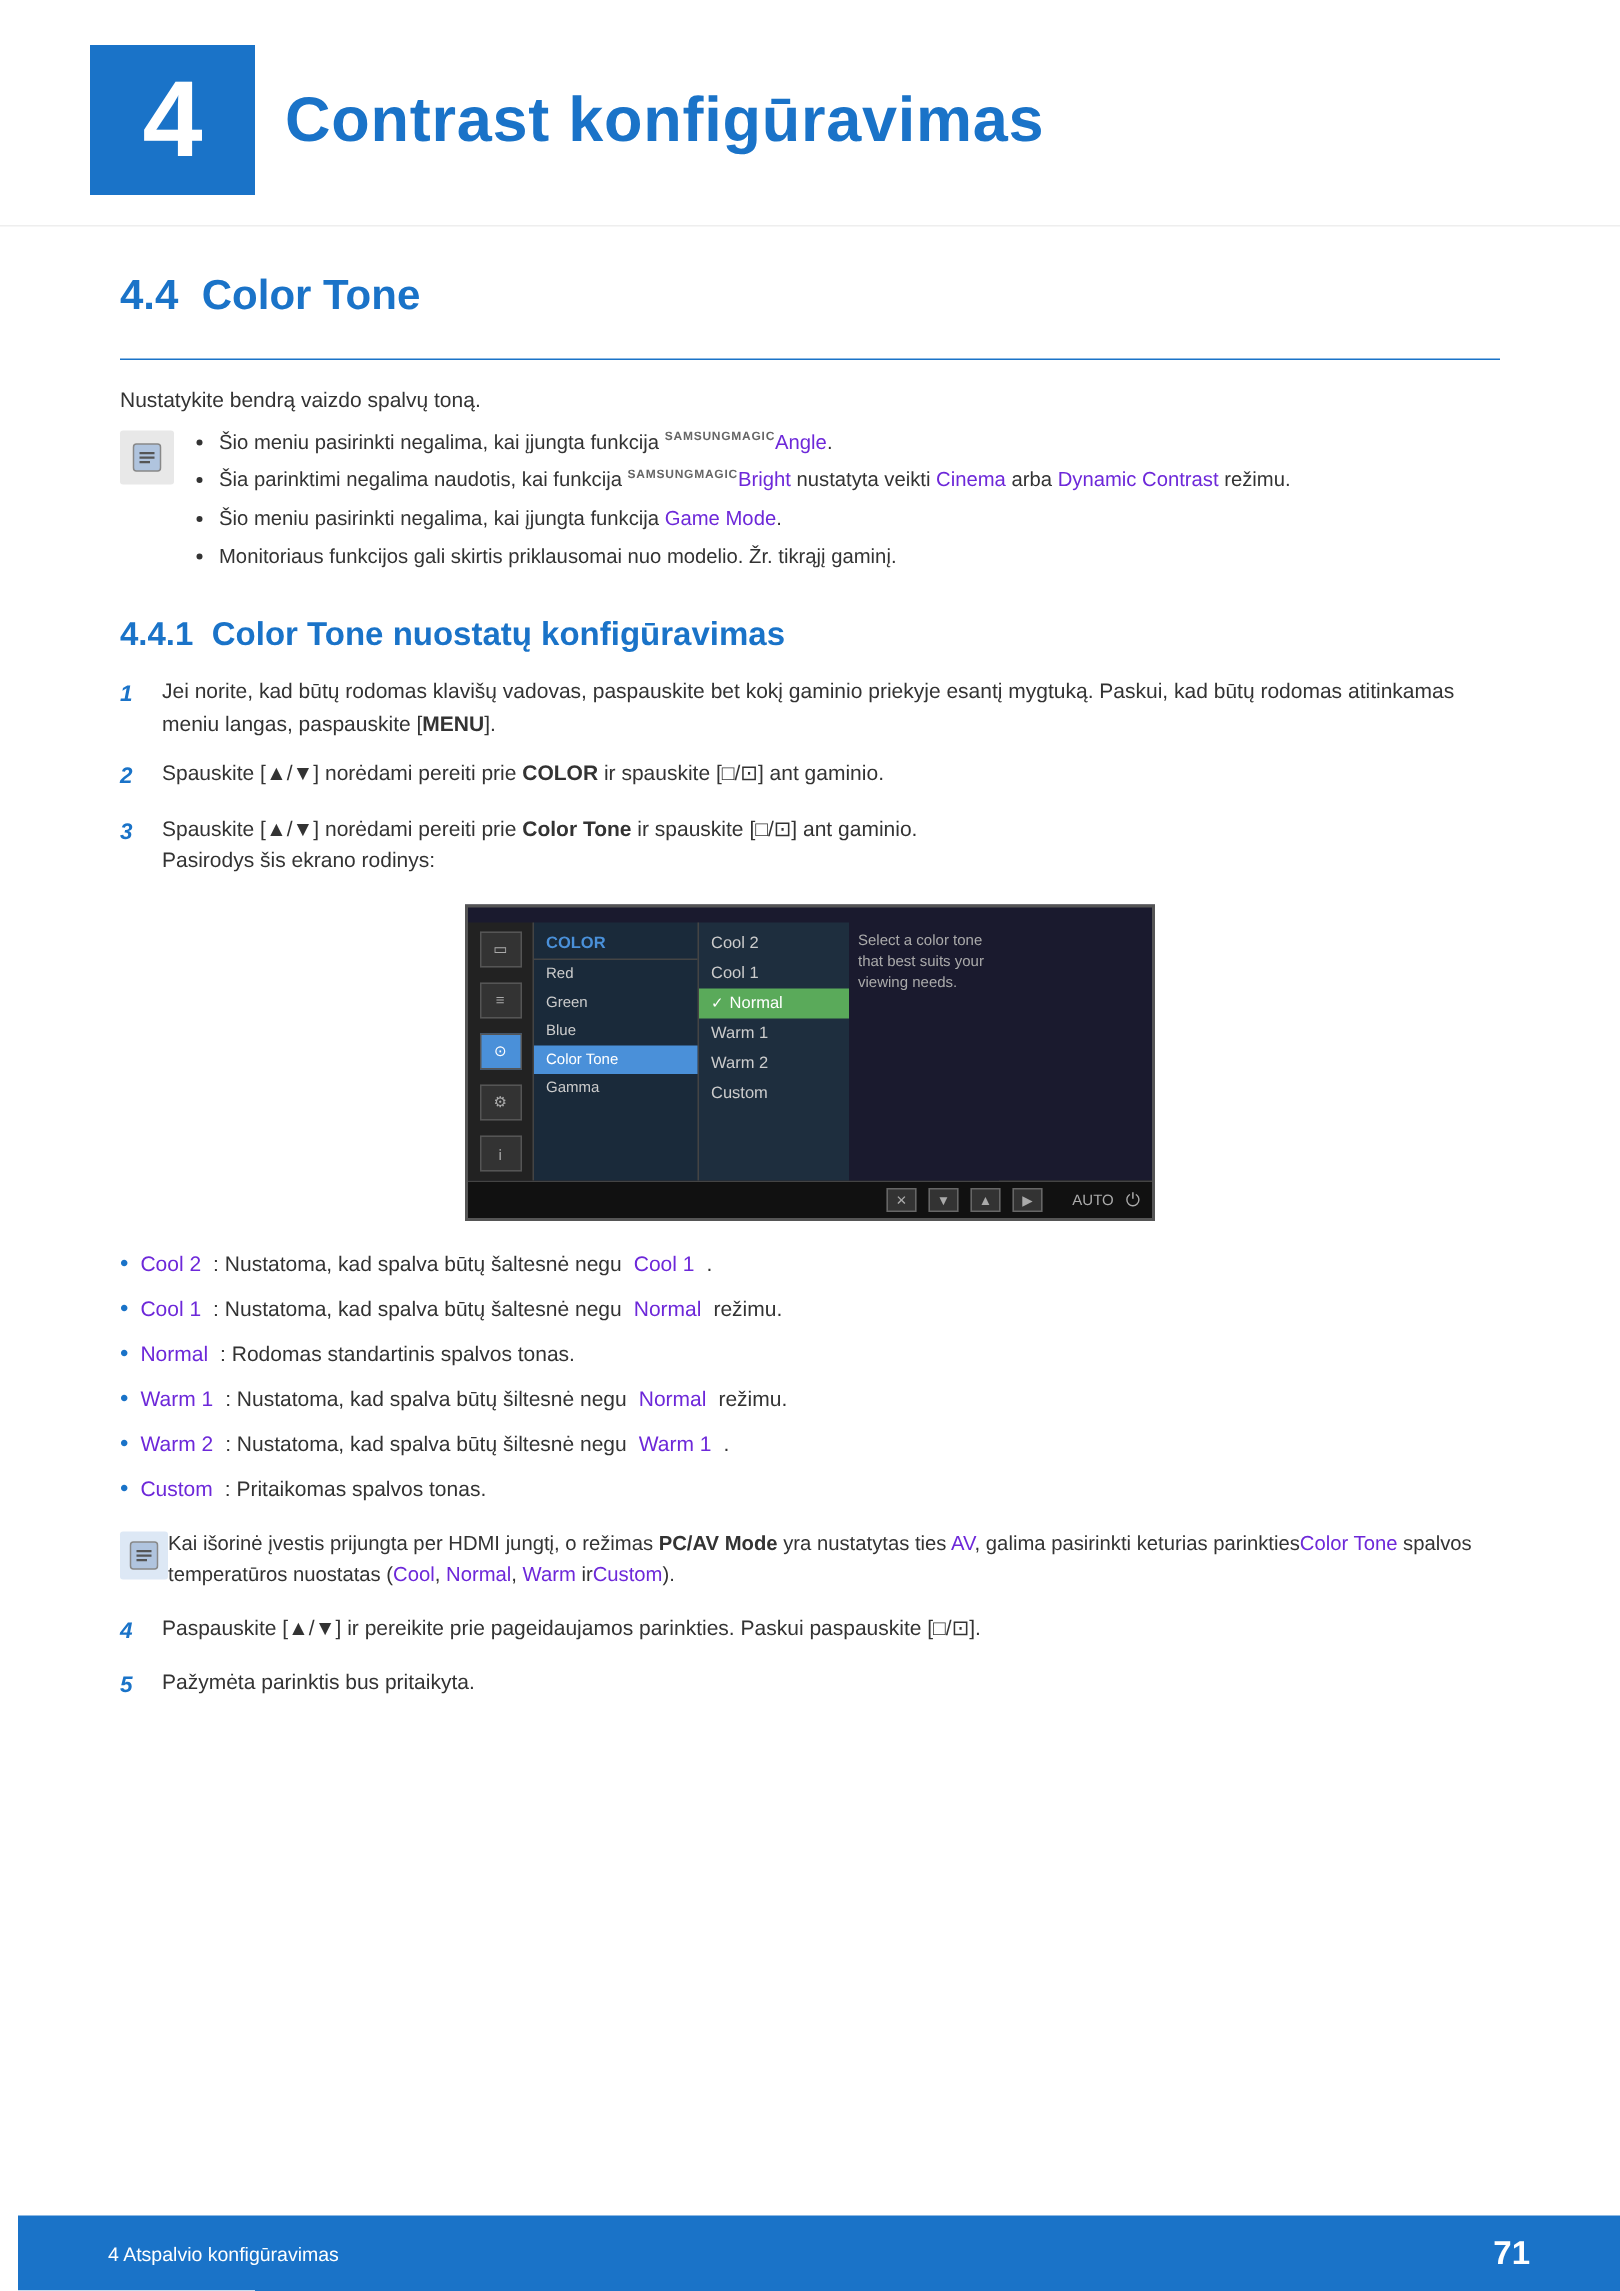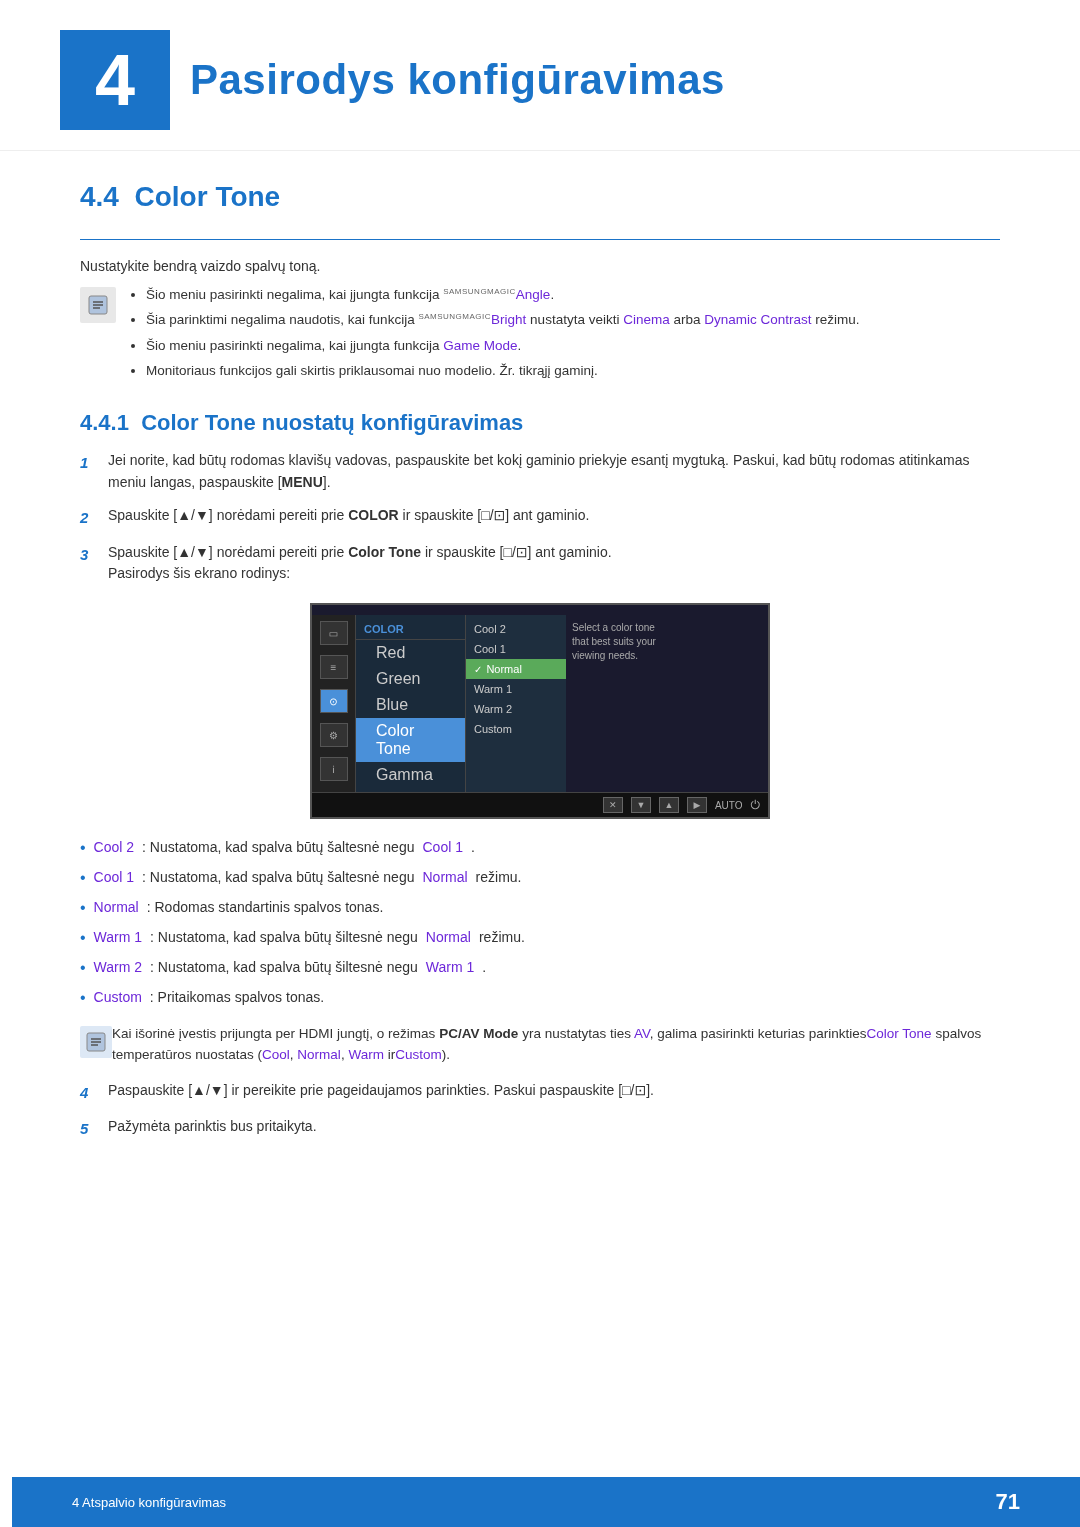--- a/index.html
+++ b/index.html
@@ -177,22 +177,22 @@
     }
     .screen-menu-col .menu-header {
       color: #4a90d9;
       font-size: 11px;
       font-weight: bold;
       padding: 4px 8px;
       border-bottom: 1px solid #444;
     }
     .screen-menu-item {
       color: #ccc;
-      font-size: 16px;
-      padding: 4px 20px;
+      font-size: 10px;
+      padding: 4px 8px;
       cursor: pointer;
     }
     .screen-menu-item.highlight {
       background: #4a90d9;
       color: #fff;
     }
 
     .screen-submenu-col {
       background: #1e2e3e;
       width: 100px;
@@ -241,20 +241,21 @@
       border: 1px solid #666;
       display: flex;
       align-items: center;
       justify-content: center;
       color: #aaa;
       font-size: 9px;
     }
     .screen-auto {
       color: #aaa;
       font-size: 10px;
+      margin-left: 12px;
     }
     .screen-power {
       color: #aaa;
       font-size: 12px;
     }
 
     
     .bullet-list {
       list-style: none;
       padding: 0;
@@ -318,34 +319,34 @@
 
     
     .section-rule {
       border: none;
       border-bottom: 1.5px solid #1a73c8;
       margin-bottom: 18px;
     }
 
     .samsung-magic {
       font-size: 8px;
-      font-weight: normal;
+      font-weight: bold;
       vertical-align: super;
       color: #666;
       letter-spacing: 0.5px;
     }
   </style>
 </head>
 <body>
 
 <div class="page-header">
   <div class="chapter-number-block">
     <span>4</span>
   </div>
-  <div class="chapter-title">Pasirodys konfigūravimas</div>
+  <div class="chapter-title">Contrast konfigūravimas</div>
 </div>
 
 <div class="content">
 
   <div class="section-heading">
     <span>4.4</span>&nbsp;&nbsp;<span>Color Tone</span>
   </div>
   <hr class="section-rule">
 
   <p class="section-intro">Nustatykite bendrą vaizdo spalvų toną.</p>

